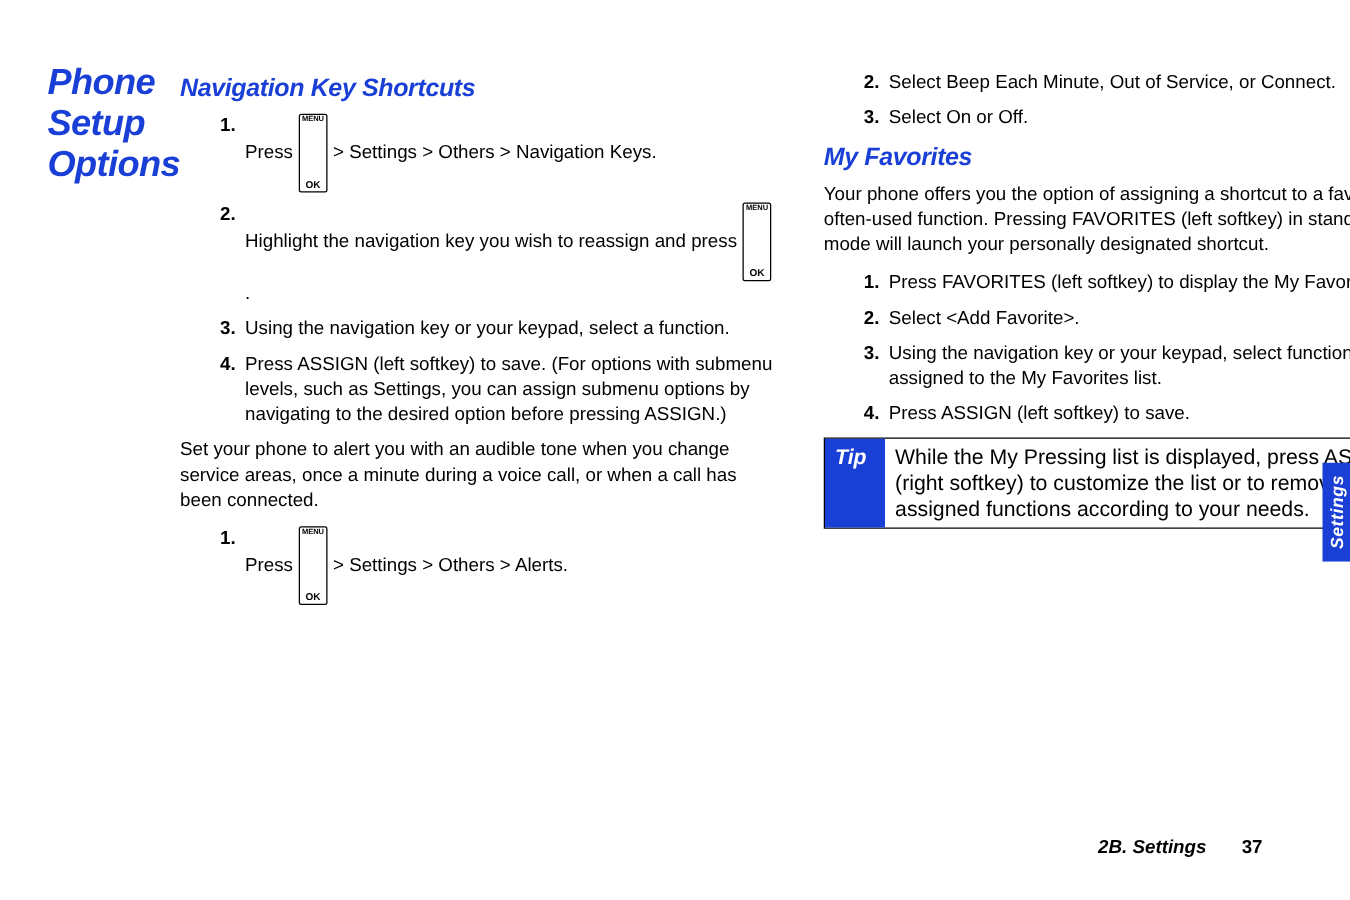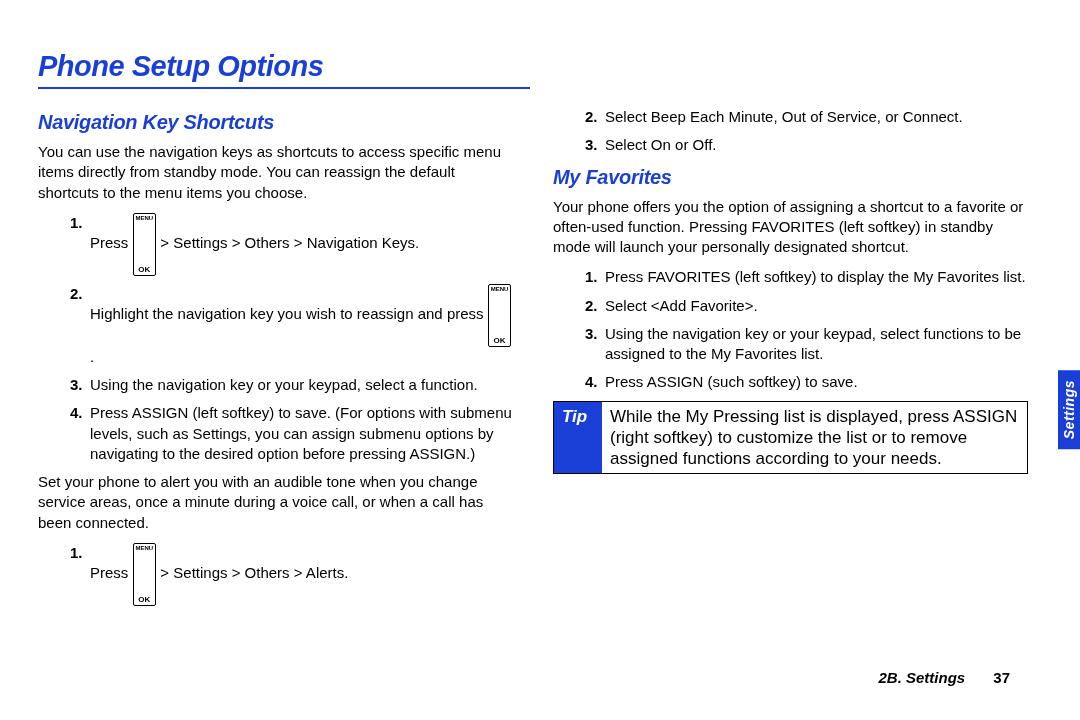--- a/index.html
+++ b/index.html
@@ -12,21 +12,21 @@
     position: relative;
     box-sizing: border-box;
     background: #fff;
   }
   .page {
     box-sizing: border-box;
     padding: 50px 35px 40px 38px;
     width: 100%;
     height: 100%;
     display: flex;
-    flex-direction: column;
+    flex-direction: row;
   }
   h1.main-title {
     font-family: Arial, Helvetica, sans-serif;
     font-style: italic;
     font-weight: bold;
     color: #1a3fd6;
     font-size: 29px;
     margin: 0 0 4px 0;
     letter-spacing: -0.5px;
   }
@@ -140,21 +140,20 @@
 <body>
 
 <div class="page">
   <h1 class="main-title">Phone Setup Options</h1>
   <hr class="title-rule">
 
   <div class="columns">
 
     <div class="col">
       <h2 class="sub">Navigation Key Shortcuts</h2>
-      <p class="blurb">You can use the navigation keys as shortcuts to access specific menu items directly from standby mode. You can reassign the default shortcuts to the menu items you choose.</p>
 
       <div class="step">
         <span class="num">1.</span>
         <span class="txt">
           <span>Press </span><span class="menu-ok">
               <span>MENU</span>
               <span class="ok">OK</span>
             </span><span> &gt; </span><b>Settings &gt; Others &gt; Navigation Keys</b><span>.</span>
         </span>
       </div>
@@ -225,21 +224,21 @@
           <span>Select </span><b>&lt;Add Favorite&gt;</b><span>.</span>
         </span>
       </div>
       <div class="step">
         <span class="num">3.</span>
         <span class="txt">Using the navigation key or your keypad, select functions to be assigned to the My Favorites list.</span>
       </div>
       <div class="step">
         <span class="num">4.</span>
         <span class="txt">
-          <span>Press </span><b>ASSIGN</b><span> (such softkey) to save.</span>
+          <span>Press </span><b>ASSIGN</b><span> (left softkey) to save.</span>
         </span>
       </div>
 
       <div class="tip-box">
         <div class="tip-label">Tip</div>
         <div class="tip-text">
           <span>While the My Pressing list is displayed, press </span><b>ASSIGN</b><span> (right softkey) to customize the list or to remove assigned functions according to your needs.</span>
         </div>
       </div>
     </div>

